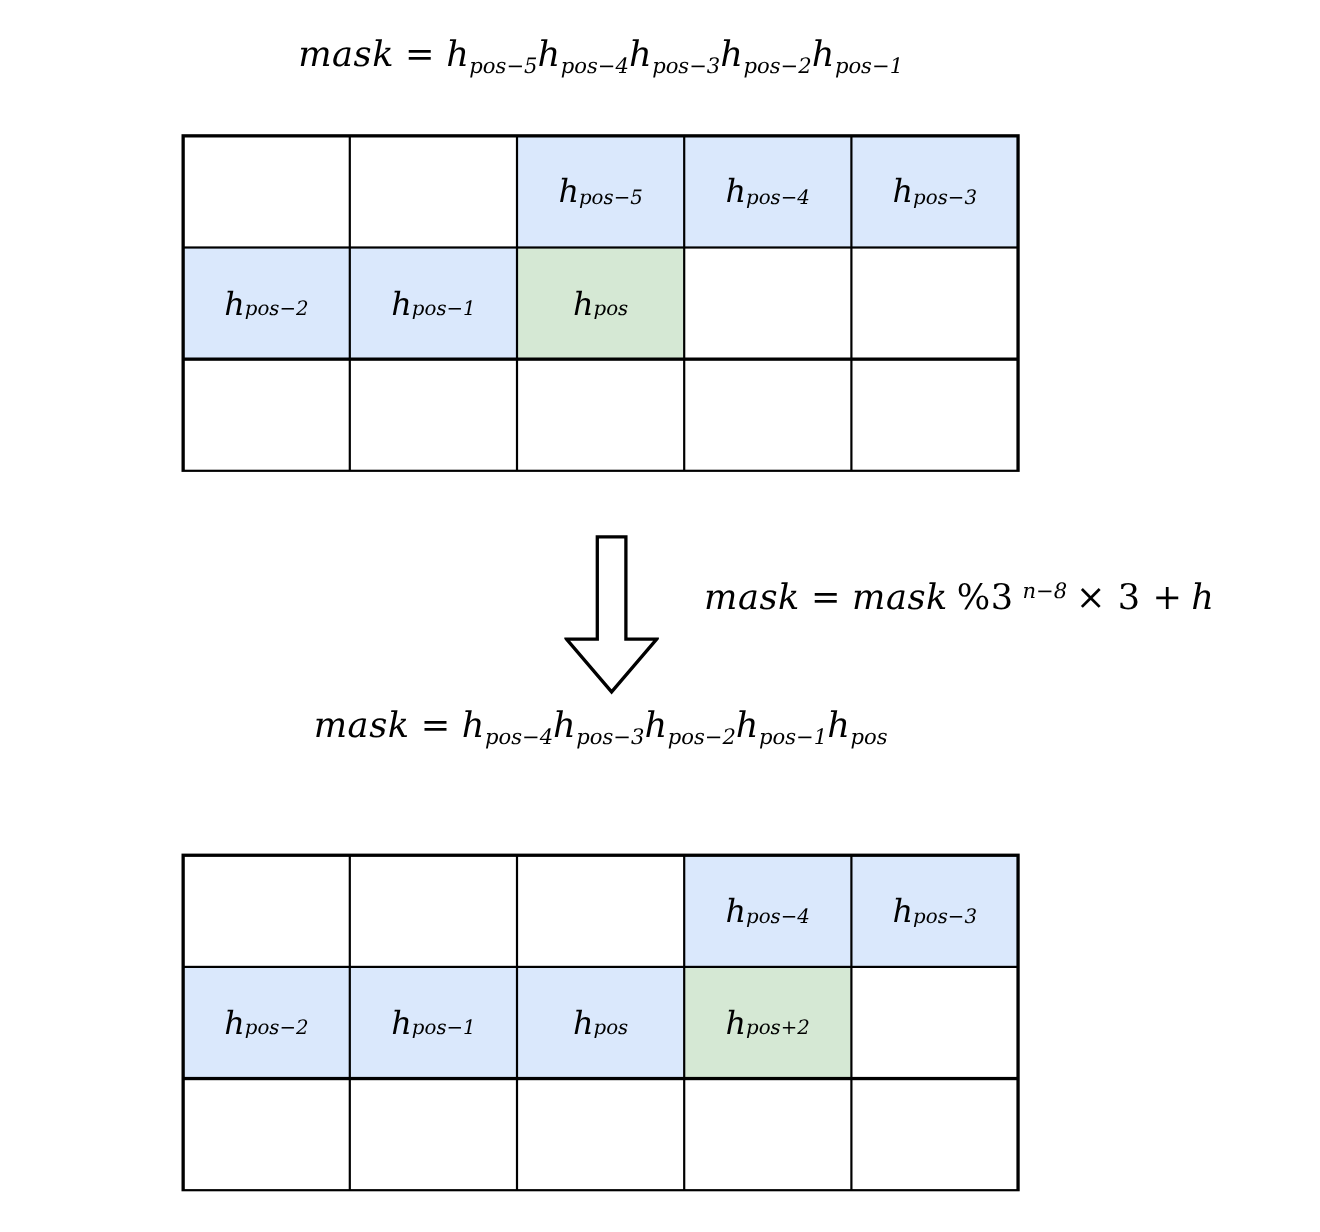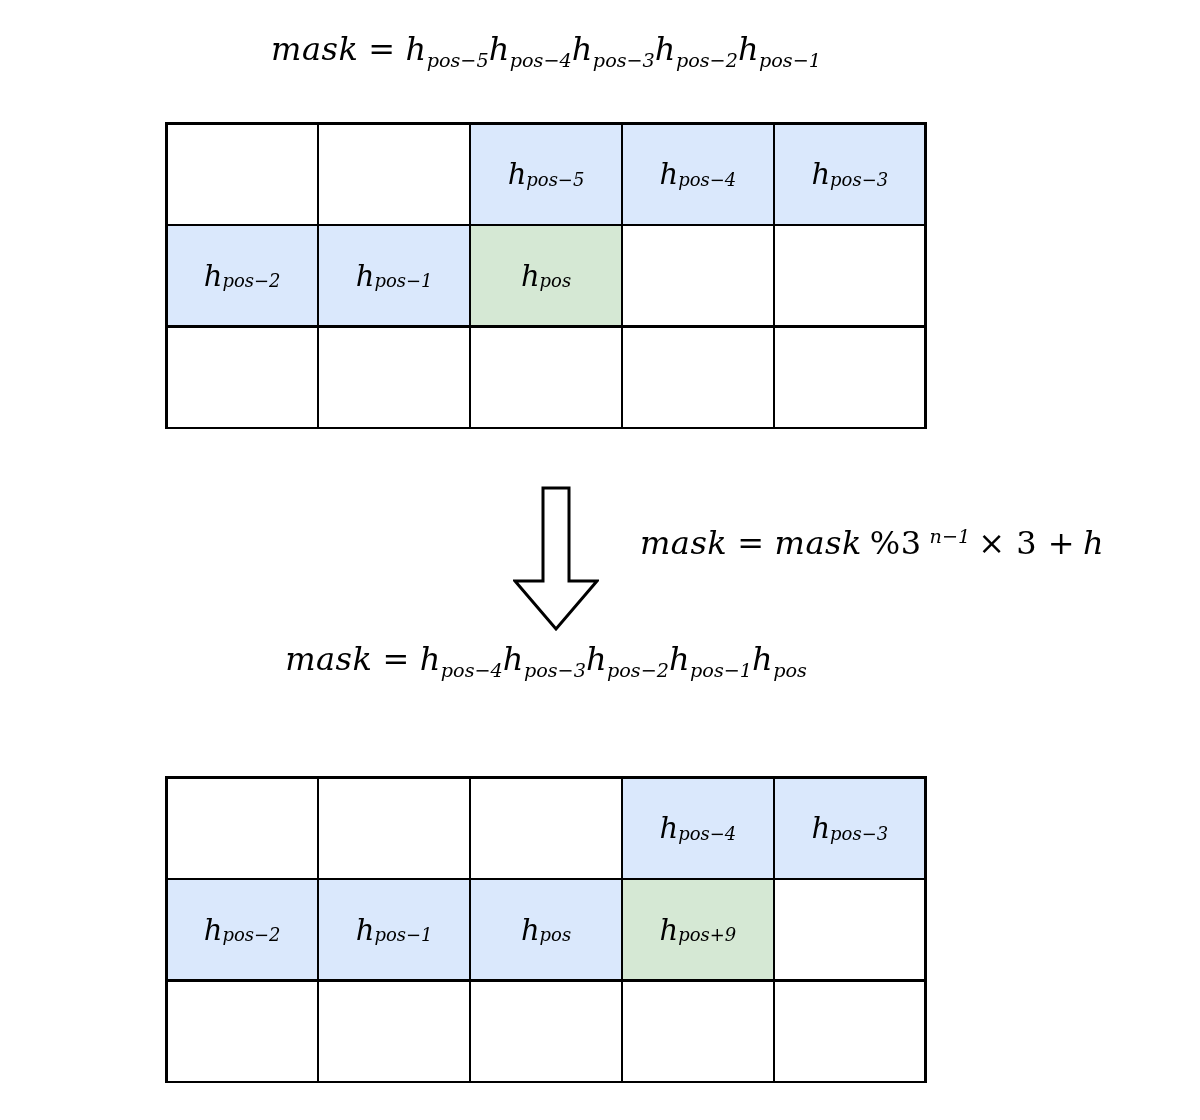--- a/index.html
+++ b/index.html
@@ -147,21 +147,21 @@
       </div>
   </div>
 
   <div class="arrow">
     <svg width="86" height="146" viewBox="0 0 86 146" xmlns="http://www.w3.org/2000/svg">
       <path d="M 30 2 L 56 2 L 56 95 L 84 95 L 43 143 L 2 95 L 30 95 Z" fill="#ffffff" stroke="#000000" stroke-width="3" stroke-linejoin="miter"></path>
     </svg>
   </div>
 
   <div class="formula" id="formula-update">
-    <span>mask</span><span class="eq">=</span><span>mask</span><span class="op">%3</span><sup>n−1</sup><span class="op">× 3 +</span><span><span>h</span><sub>pos</sub></span>
+    <span>mask</span><span class="eq">=</span><span>mask</span><span class="op">%3</span><sup>n−8</sup><span class="op">× 3 +</span><span><span>h</span><sub>pos</sub></span>
   </div>
 
   <div class="formula" id="formula-bottom">
     <span>mask</span><span class="eq">=</span><span><span>h</span><sub>pos−4</sub></span><span><span>h</span><sub>pos−3</sub></span><span><span>h</span><sub>pos−2</sub></span><span><span>h</span><sub>pos−1</sub></span><span><span>h</span><sub>pos</sub></span>
   </div>
 
   <div class="grid" id="grid-bottom">
     <div class="cell">
         <span></span>
         <sub></sub>
@@ -189,21 +189,21 @@
     <div class="cell" data-color="blue">
         <span>h</span>
         <sub>pos−1</sub>
       </div>
     <div class="cell" data-color="blue">
         <span>h</span>
         <sub>pos</sub>
       </div>
     <div class="cell" data-color="green">
         <span>h</span>
-        <sub>pos+9</sub>
+        <sub>pos+2</sub>
       </div>
     <div class="cell">
         <span></span>
         <sub></sub>
       </div>
     <div class="cell">
         <span></span>
         <sub></sub>
       </div>
     <div class="cell">

